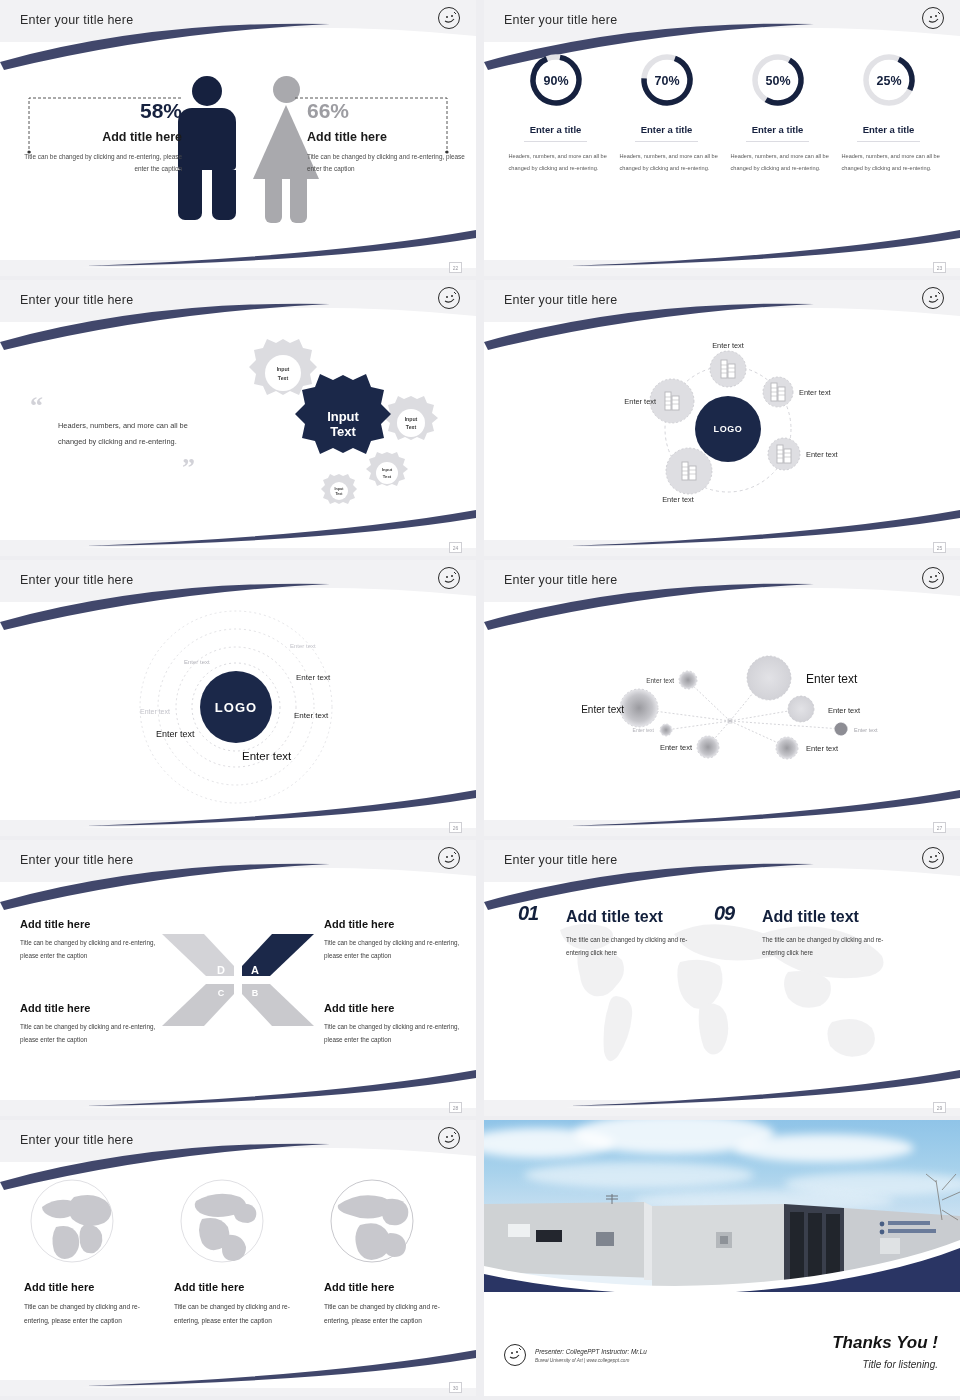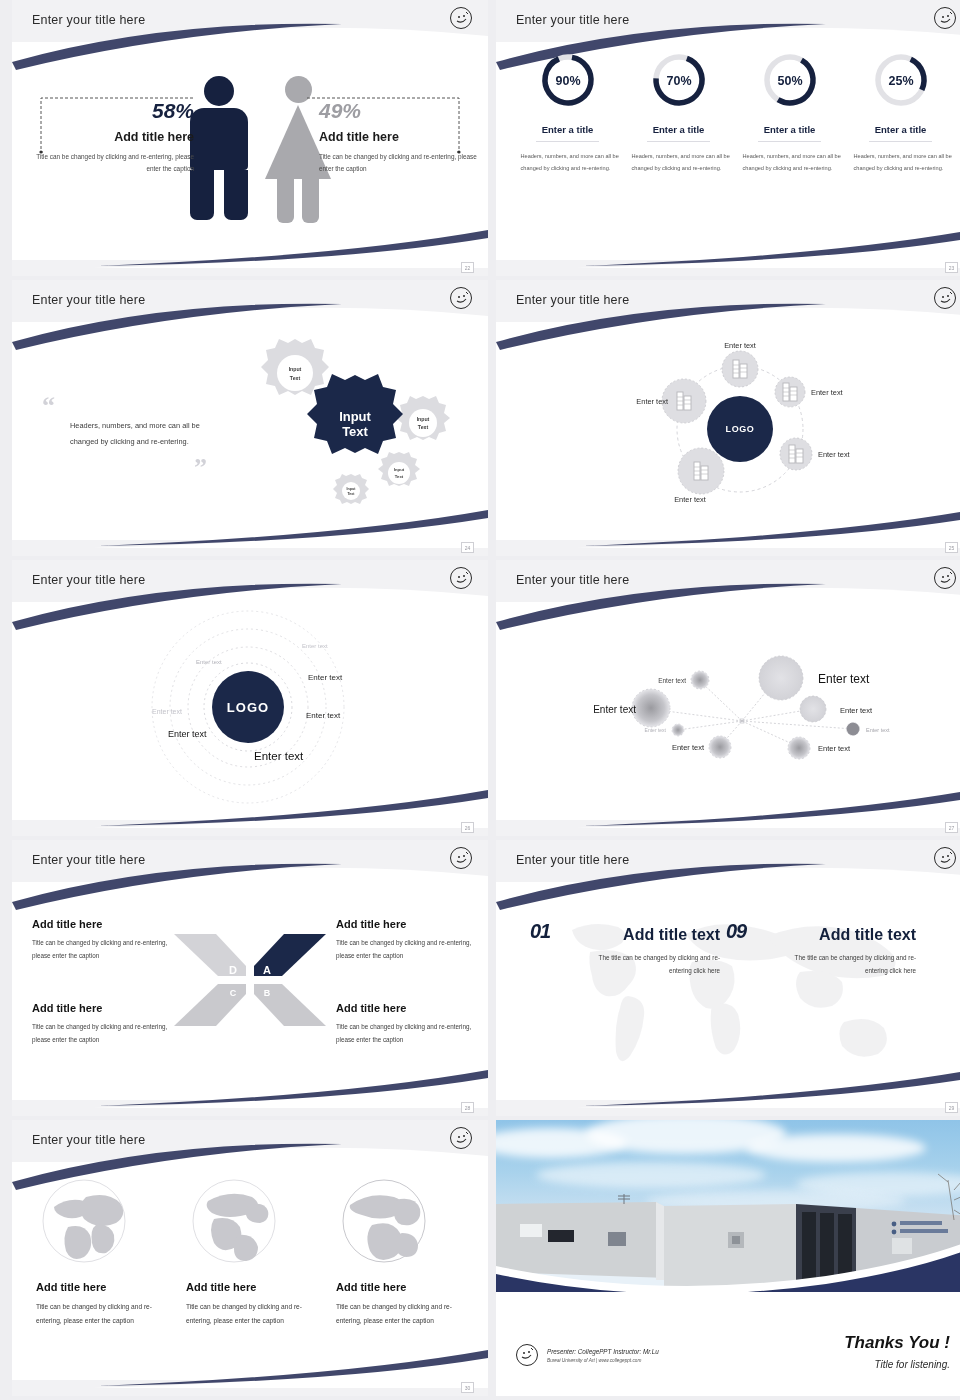--- a/index.html
+++ b/index.html
@@ -5,21 +5,21 @@
   * { box-sizing: border-box; margin:0; padding:0; }
   html,body { width:960px; height:1400px; background:#eeeef1; }
   body { font-family:"Liberation Sans", sans-serif; }
 
   .grid {
     width:960px; height:1400px;
     display:grid;
     grid-template-columns: 476px 476px;
     grid-template-rows: repeat(5, 276px);
     column-gap:8px; row-gap:4px;
-    padding:0 0 0 12px;
+    padding:0 0 0 0;
   }
 
   .slide {
     position:relative;
     width:476px; height:276px;
     background:#ffffff;
     overflow:hidden;
   }
 
   
@@ -71,21 +71,21 @@
   .legs-m { width:58px; height:50px; margin:0 auto; position:relative; }
   .legs-m i { position:absolute; top:0; width:24px; height:50px; border-radius:0 0 7px 7px; display:block;}
   .legs-m i:first-child{left:0} .legs-m i:last-child{right:0}
   .pbody-f { width:0;height:0; margin:2px auto 0;
     border-left:33px solid transparent; border-right:33px solid transparent; }
   .legs-f { width:44px;height:44px;margin:0 auto;position:relative }
   .legs-f i{position:absolute;top:0;width:17px;height:44px;border-radius:0 0 6px 6px;display:block}
   .legs-f i:first-child{left:1px} .legs-f i:last-child{right:1px}
 
   .stat { position:absolute; top:52px; width:165px; }
-  .stat .pct { font-size:21px; font-weight:bold; line-height:1;font-style:italic; }
+  .stat .pct { font-size:21px; font-weight:bold; line-height:1; }
   .stat .t { font-size:12.5px; font-weight:bold; color:#1b1b1b; margin-top:9px; }
   .stat .d { font-size:6.4px; color:#4a4a4a; margin-top:7px; line-height:1.85; }
   .brk { position:absolute; top:48px; width:155px; height:58px; }
 
   
   .donuts { position:absolute; left:16px; top:52px; width:444px;
             display:flex; justify-content:space-around; }
   .dcol { width:104px; text-align:center; }
   .dcol .ring { width:56px;height:56px;margin:0 auto; }
   .dcol .dt { font-size:9.5px;font-weight:bold;color:#16213f;margin-top:12px;
@@ -117,21 +117,21 @@
   .nodes { position:absolute; left:0; top:48px; width:476px; height:200px; }
 
   
   .bt-txt { position:absolute; width:148px; }
   .bt-txt h4 { font-size:11px; color:#141414; font-weight:bold; }
   .bt-txt p { font-size:6.3px; color:#3e3e3e; line-height:2.0; margin-top:7px; }
   .bowtie { position:absolute; left:160px; top:92px; width:156px; height:96px; }
 
   
   .wmap { position:absolute; left:40px; top:60px; width:400px; height:180px; opacity:.5;}
-  .num-item { position:absolute; top:86px; width:190px;text-align:right; }
+  .num-item { position:absolute; top:68px; width:190px; }
   .num-item .n { font-size:20px; font-weight:bold; font-style:italic; color:#13203c;
                  position:absolute; left:0; top:-6px; letter-spacing:-1px;}
   .num-item .bd { padding-left:48px; }
   .num-item .bd h4 { font-size:16px; font-weight:bold; color:#13203c; }
   .num-item .bd p { font-size:6.3px; color:#3b3b3b; line-height:2.0; margin-top:8px; }
 
   
   .globes { position:absolute; left:12px; top:55px; width:452px; display:flex; }
   .gcol { width:150px; padding:0 12px; }
   .gcol .gsvg { width:92px;height:92px;margin:0 0 0 2px; }
@@ -207,21 +207,21 @@
           <path d="M0,2 L152,2 L152,56 L148,56" stroke="#555" stroke-width="1" fill="none" stroke-dasharray="3,2"></path>
           <circle cx="152" cy="56" r="1.6" fill="#333"></circle>
         </svg>
 
         <div class="stat" style="left:17px; text-align:right;">
           <div class="pct" style="color:#16213f;">58%</div>
           <div class="t">Add title here</div>
           <div class="d">Title can be changed by clicking and re-entering, please enter the caption</div>
         </div>
         <div class="stat" style="left:307px; text-align:left;">
-          <div class="pct" style="color:#9d9da2;">49%</div>
+          <div class="pct" style="color:#9d9da2;">66%</div>
           <div class="t">Add title here</div>
           <div class="d">Title can be changed by clicking and re-entering, please enter the caption</div>
         </div>
       </div>
     </div>
     <div class="pagenum">22</div>
   </div>
 
   <div class="slide">
     <div class="hdr"></div>

